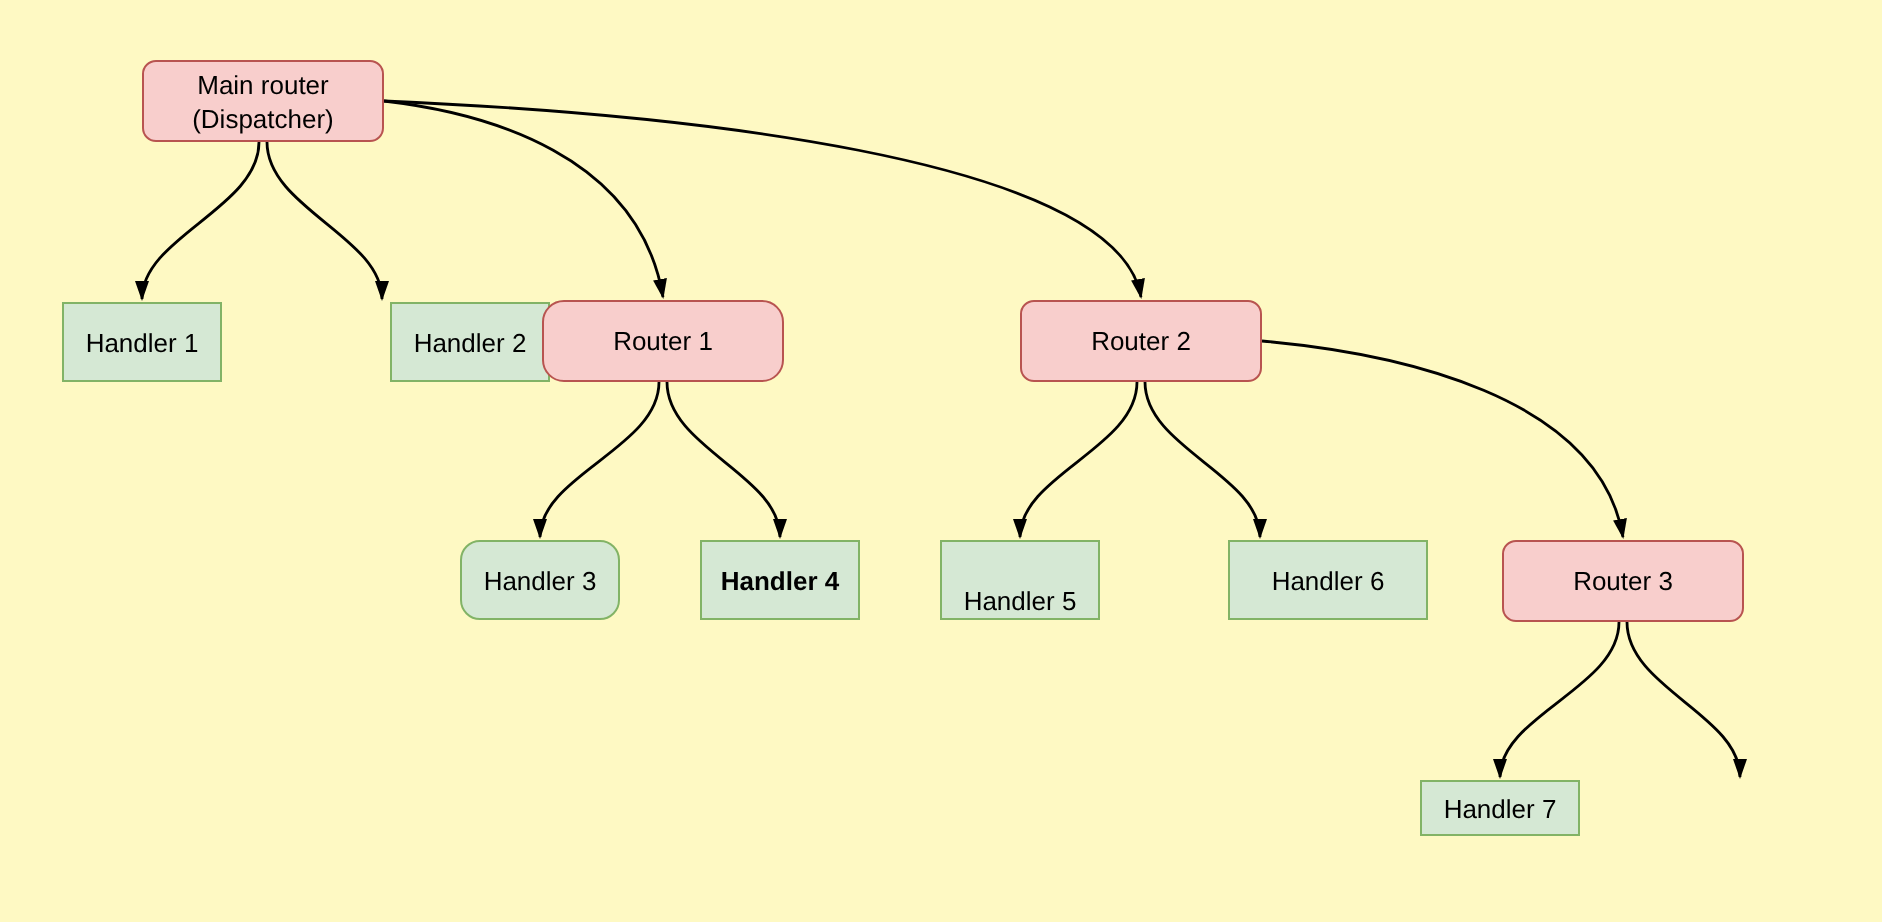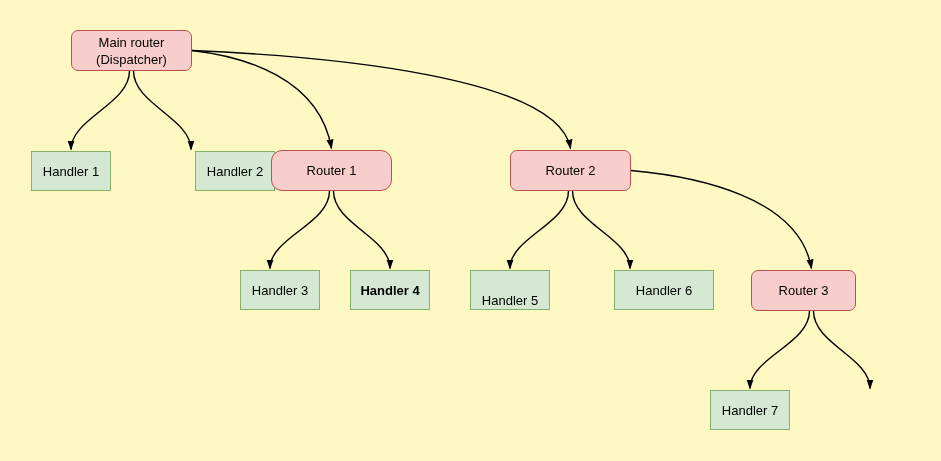--- a/index.html
+++ b/index.html
@@ -84,32 +84,32 @@
     </div>
   <div class="node handler" style="left: 151px; top: 151px; width: 80px; height: 40px; background: rgb(213, 232, 212); border-color: rgb(130, 179, 102); margin-left: 44px;">
       <span class="node-label">Handler 2</span>
     </div>
   <div class="node router" style="left: 271px; top: 150px; width: 121px; height: 41px; background: rgb(248, 206, 204); border-color: rgb(184, 84, 80); border-radius: 11px;">
       <span class="node-label">Router 1</span>
     </div>
   <div class="node router" style="left: 510px; top: 150px; width: 121px; height: 41px; background: rgb(248, 206, 204); border-color: rgb(184, 84, 80); text-align: right;">
       <span class="node-label">Router 2</span>
     </div>
-  <div class="node handler" style="left: 240px; top: 270px; width: 80px; height: 40px; background: rgb(213, 232, 212); border-color: rgb(130, 179, 102);">
+  <div class="node handler" style="left: 230px; top: 270px; width: 80px; height: 40px; background: rgb(213, 232, 212); border-color: rgb(130, 179, 102); border-radius: 10px;">
       <span class="node-label">Handler 3</span>
     </div>
   <div class="node handler" style="left: 350px; top: 270px; width: 80px; height: 40px; background: rgb(213, 232, 212); border-color: rgb(130, 179, 102); font-weight: bold;">
       <span class="node-label">Handler 4</span>
     </div>
   <div class="node handler" style="left: 470px; top: 270px; width: 80px; height: 40px; background: rgb(213, 232, 212); border-color: rgb(130, 179, 102); align-items: flex-end;">
       <span class="node-label">Handler 5</span>
     </div>
   <div class="node handler" style="left: 614px; top: 270px; width: 100px; height: 40px; background: rgb(213, 232, 212); border-color: rgb(130, 179, 102);">
       <span class="node-label">Handler 6</span>
     </div>
-  <div class="node router" style="left: 751px; top: 270px; width: 105px; height: 41px; background: rgb(248, 206, 204); border-color: rgb(184, 84, 80);">
+  <div class="node router" style="left: 751px; top: 270px; width: 121px; height: 41px; background: rgb(248, 206, 204); border-color: rgb(184, 84, 80);">
       <span class="node-label">Router 3</span>
     </div>
-  <div class="node handler" style="left: 710px; top: 390px; width: 80px; height: 40px; background: rgb(213, 232, 212); border-color: rgb(130, 179, 102);">
+  <div class="node handler" style="left: 710px; top: 390px; width: 80px; height: 28px; background: rgb(213, 232, 212); border-color: rgb(130, 179, 102);">
       <span class="node-label">Handler 7</span>
     </div>
 
 </div>
 
 </body></html>

